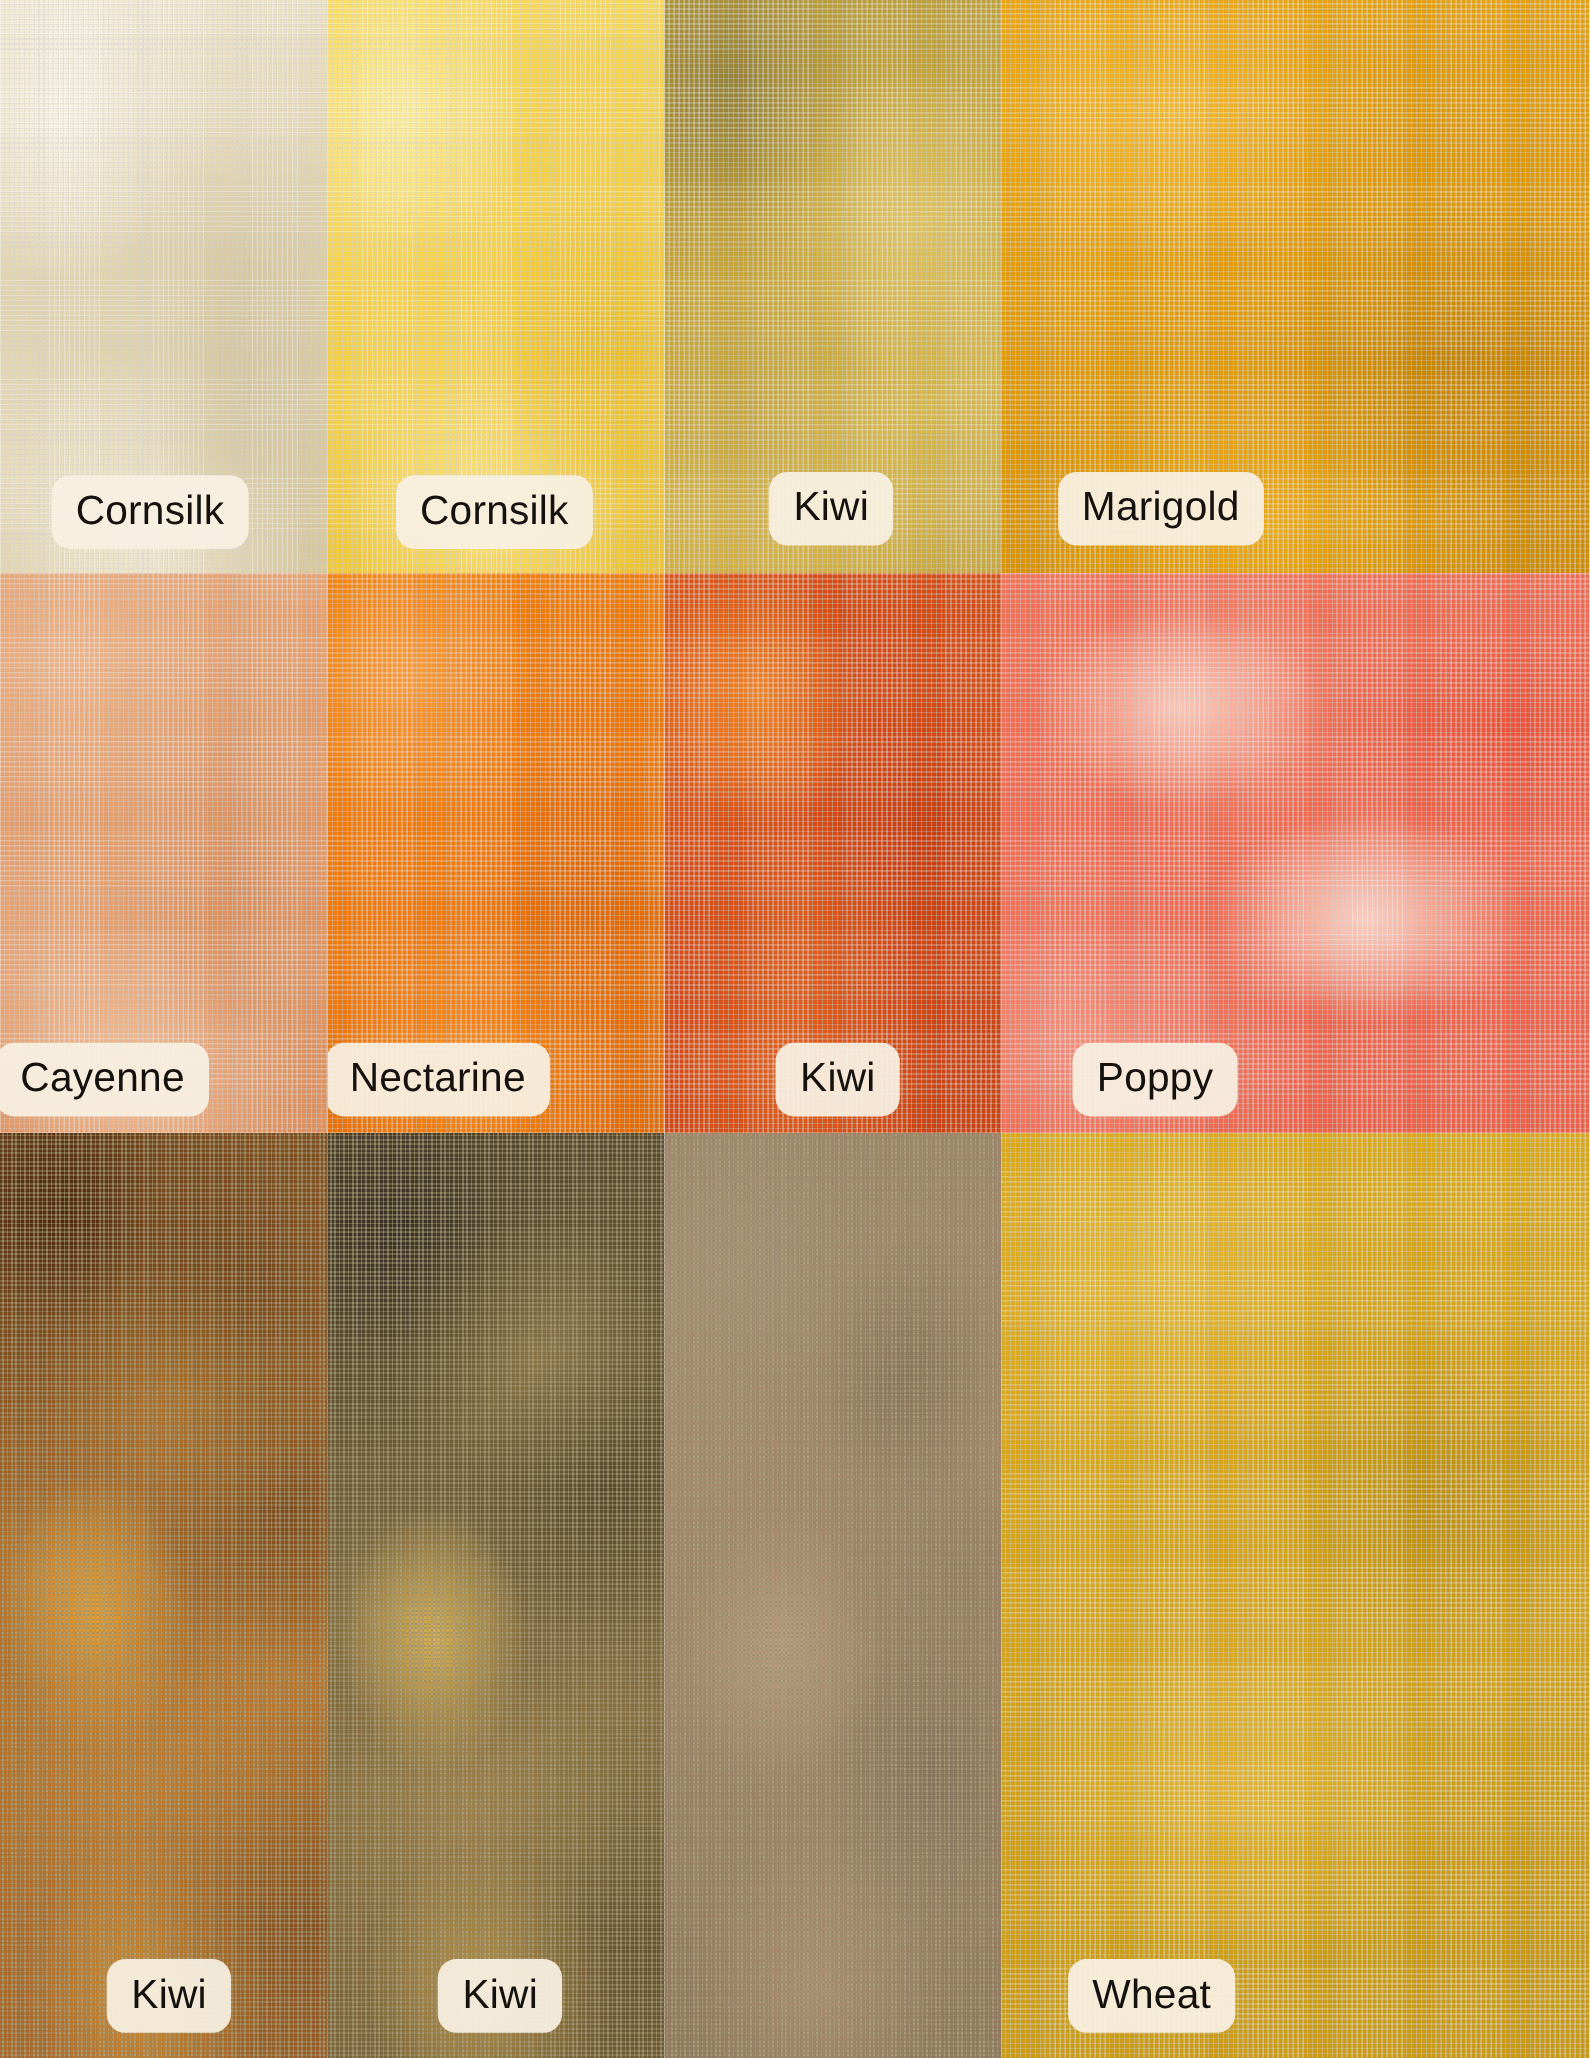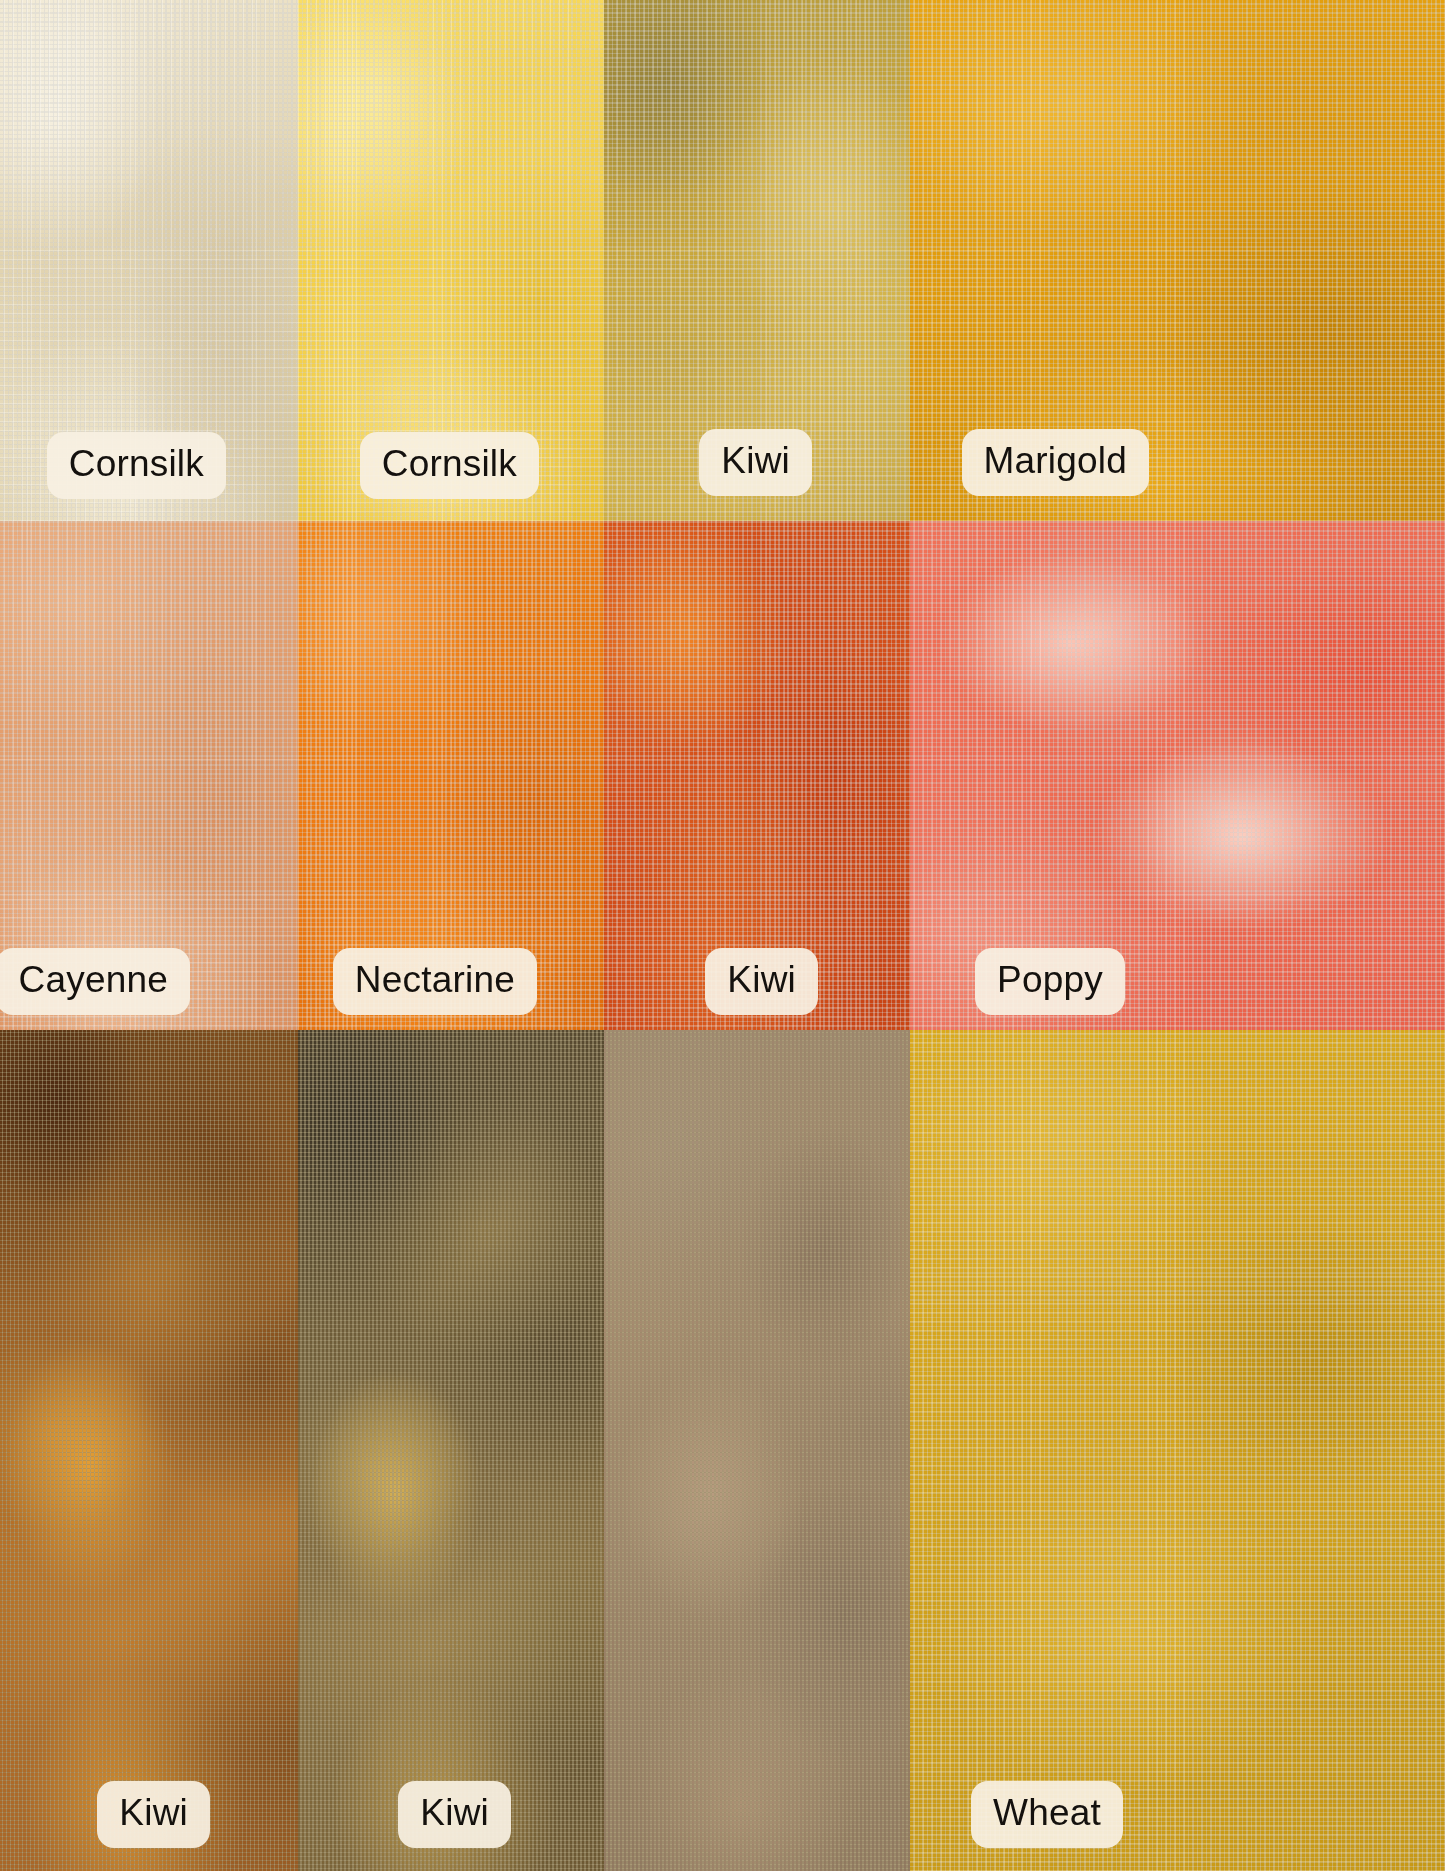--- a/index.html
+++ b/index.html
@@ -114,21 +114,21 @@
     font-family: "Liberation Sans", sans-serif;
   }
 
   
   .lbl-cornsilk  { margin: 0 72px 22px 0; }
   .lbl-buttercup { margin: 0 65px 22px 0; }
   .lbl-kiwi      { margin: 0 98px 25px 0; }
   .lbl-marigold  { margin: 0 296px 25px 0; }
 
   .lbl-cayenne   { margin: 0 108px 15px 0; }
-  .lbl-nectarine { margin: 0 67px 15px 0; }
+  .lbl-nectarine { margin: 0 104px 15px 0; }
   .lbl-topaz     { margin: 0 92px 15px 0; }
   .lbl-poppy     { margin: 0 320px 15px 0; }
 
   .lbl-amber     { margin: 0 88px 23px 0; }
   .lbl-straw     { margin: 0 93px 23px 0; }
   .lbl-caramel   { margin: 0 90px 23px 0; }
   .lbl-wheat     { margin: 0 322px 23px 10px; }
 </style>
 </head>
 <body>

